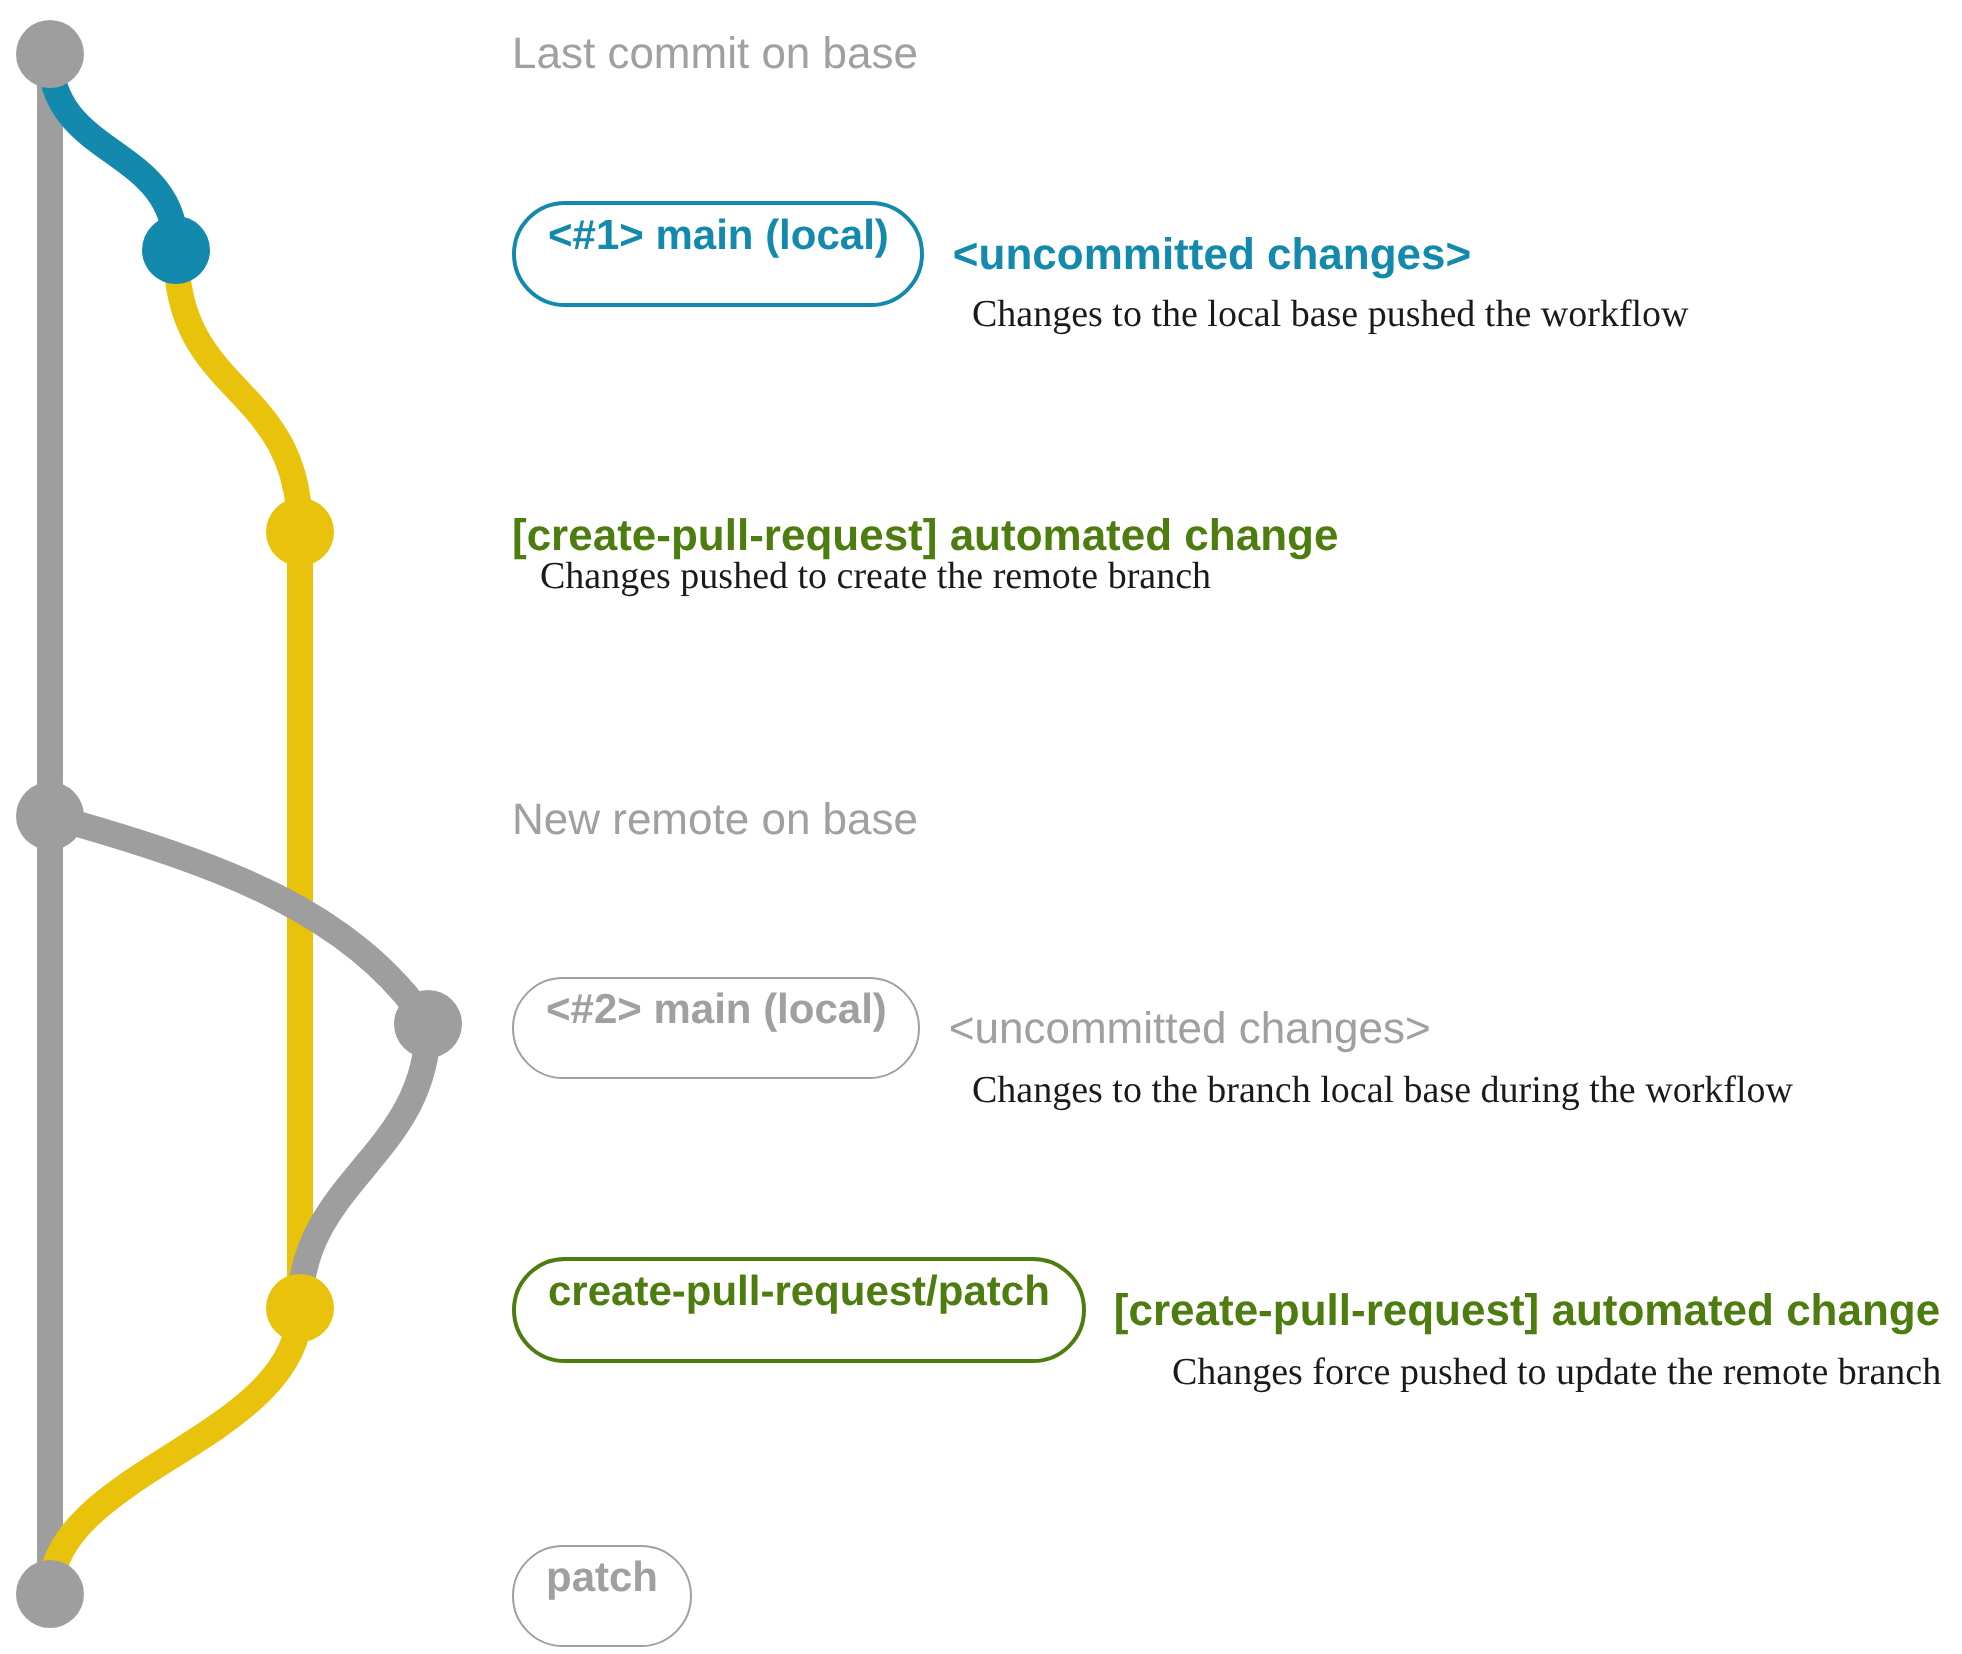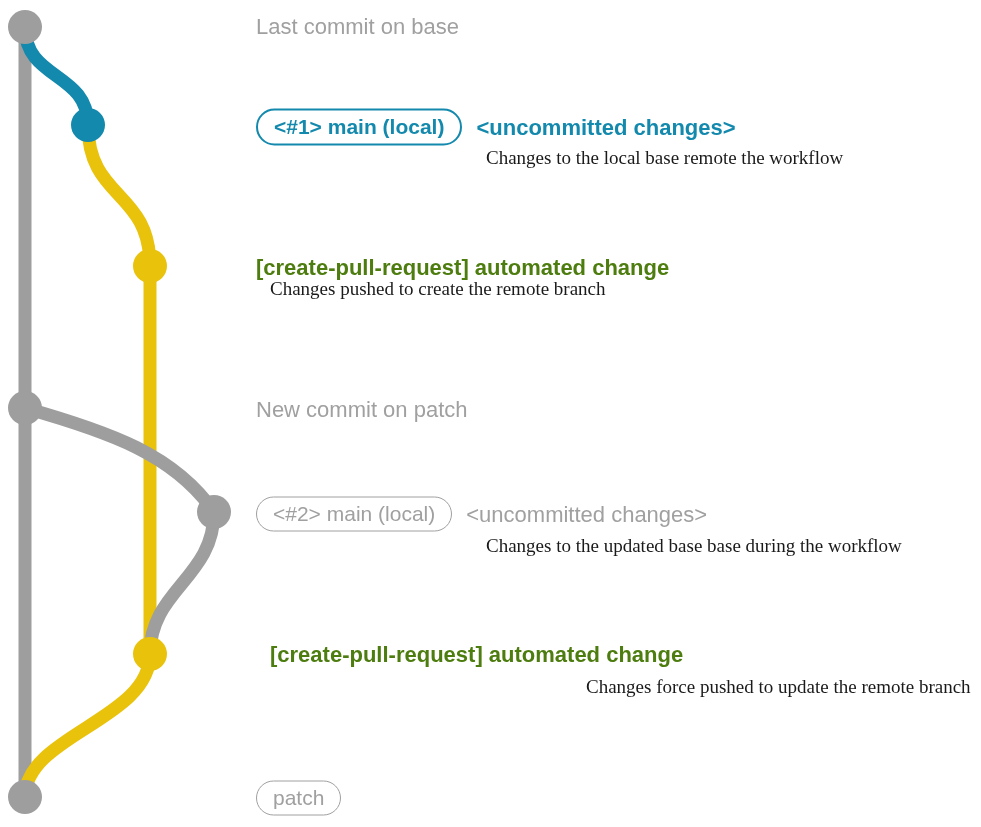--- a/index.html
+++ b/index.html
@@ -28,29 +28,29 @@
     display: flex;
     align-items: center;
     white-space: nowrap;
   }
   .pill {
     display: inline-flex;
     align-items: center;
     justify-content: center;
     border: 2px solid currentColor;
     border-radius: 999px;
-    padding: 5px 16px 7px 16px;
+    padding: 5px 16px 23px 16px;
     font-size: 21px;
     font-weight: 700;
     line-height: 1;
     box-sizing: border-box;
   }
   .pill.thin {
     border-width: 1.6px;
-    font-weight: 400;
+    font-weight: 700;
   }
   .msg {
     font-size: 22px;
     line-height: 1;
     font-weight: 400;
     text-align: right;
   }
   .msg.bold {
     font-weight: 700;
   }
@@ -102,39 +102,40 @@
 
 <div class="row" style="left:256px; top:27px; transform:translateY(-50%);">
   <span class="msg c-gray">Last commit on base</span>
 </div>
 
 <div class="row" style="left:256px; top:127px; transform:translateY(-50%);">
   <span class="pill c-blue">&lt;#1&gt; main (local)</span>
   <span class="gap"></span>
   <span class="msg bold c-blue">&lt;uncommitted changes&gt;</span>
 </div>
-<div class="subtext" style="left:486px; top:148px;">Changes to the local base remote the workflow</div>
+<div class="subtext" style="left:486px; top:148px;">Changes to the local base pushed the workflow</div>
 
 <div class="row" style="left:256px; top:268px; transform:translateY(-50%);">
   <span class="msg bold c-yellow">[create-pull-request] automated change</span>
 </div>
 <div class="subtext" style="left:270px; top:279px;">Changes pushed to create the remote branch</div>
 
 <div class="row" style="left:256px; top:410px; transform:translateY(-50%);">
-  <span class="msg c-gray">New commit on patch</span>
+  <span class="msg c-gray">New remote on base</span>
 </div>
 
 <div class="row" style="left:256px; top:514px; transform:translateY(-50%);">
   <span class="pill thin c-gray">&lt;#2&gt; main (local)</span>
   <span class="gap"></span>
   <span class="msg c-gray">&lt;uncommitted changes&gt;</span>
 </div>
-<div class="subtext" style="left:486px; top:536px;">Changes to the updated base base during the workflow</div>
+<div class="subtext" style="left:486px; top:536px;">Changes to the branch local base during the workflow</div>
 
 <div class="row" style="left:256px; top:655px; transform:translateY(-50%);">
+  <span class="pill c-yellow">create-pull-request/patch</span>
   <span class="gap"></span>
   <span class="msg bold c-yellow">[create-pull-request] automated change</span>
 </div>
 <div class="subtext" style="left:566px; top:677px;margin-left:20px;">Changes force pushed to update the remote branch</div>
 
 <div class="row" style="left:256px; top:798px; transform:translateY(-50%);">
   <span class="pill thin c-gray">patch</span>
   <span class="gap"></span>
 </div>
 

